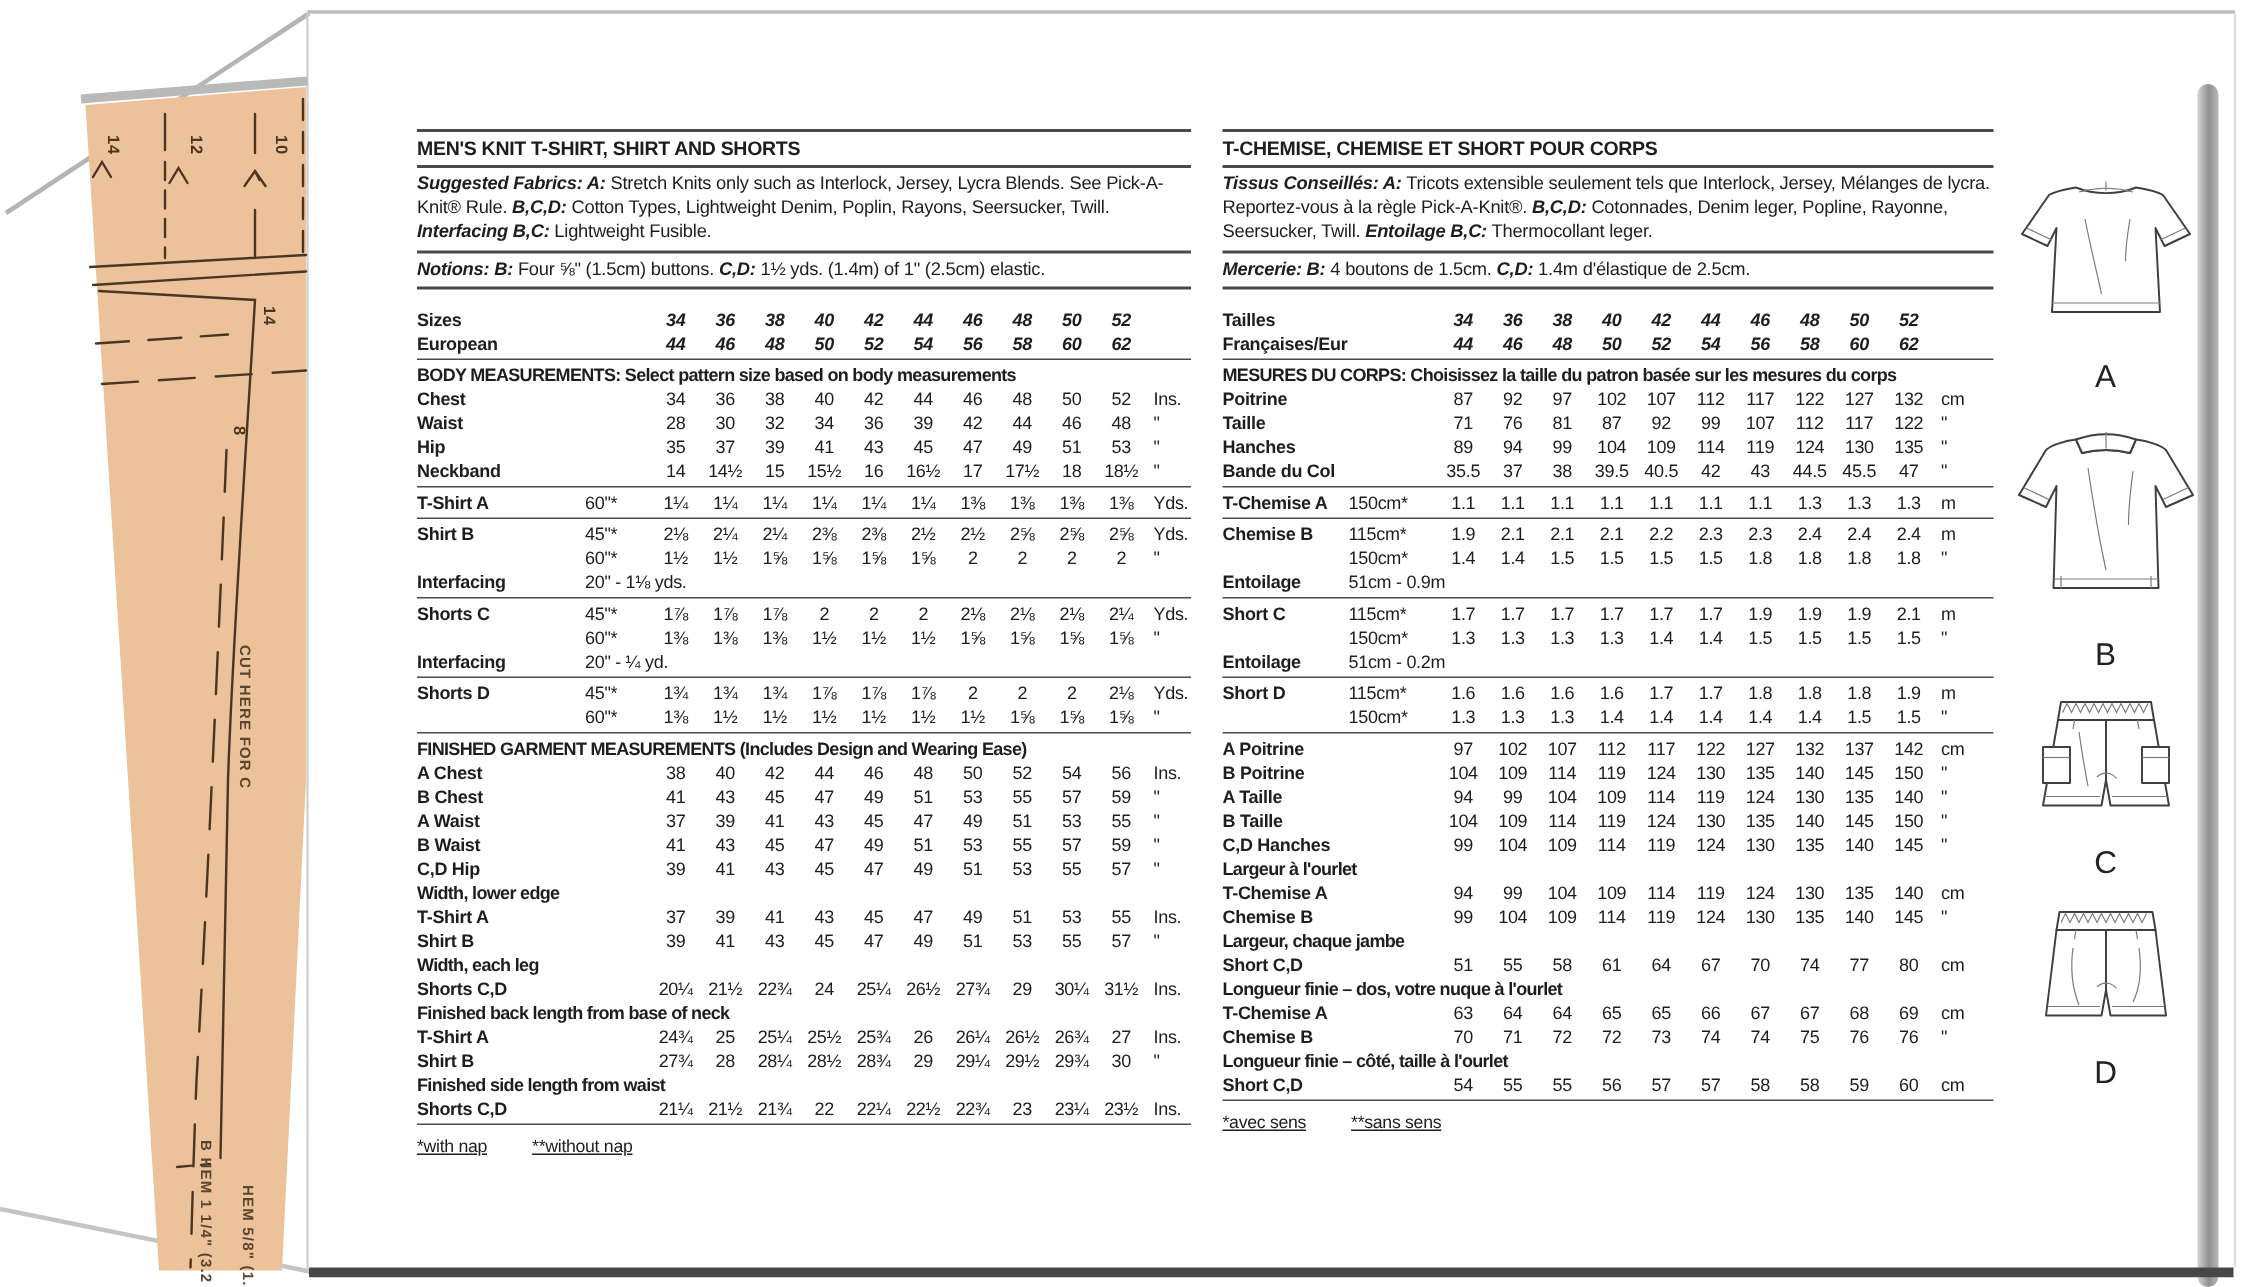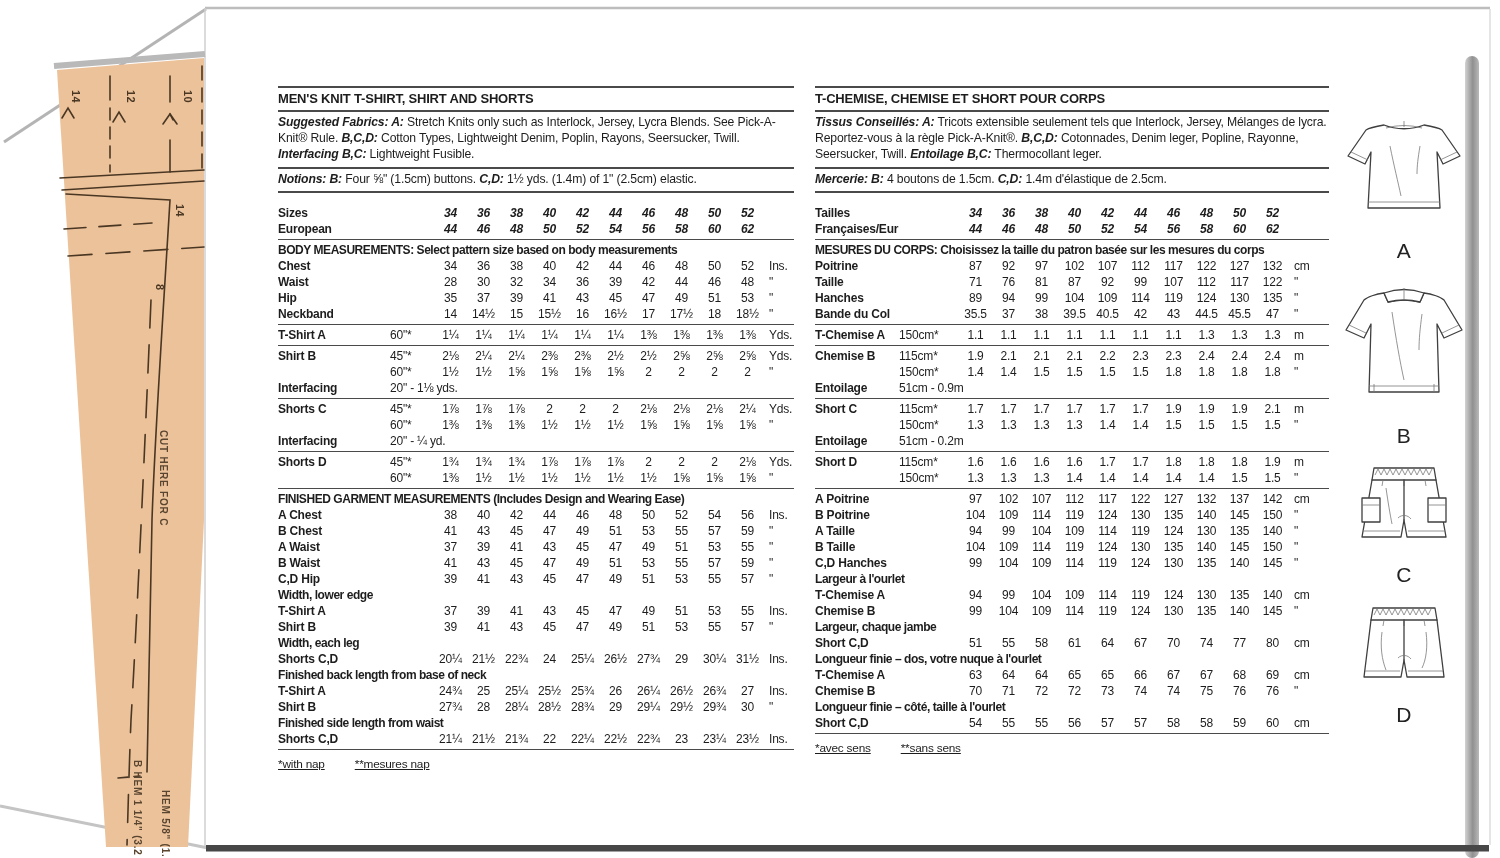--- a/index.html
+++ b/index.html
@@ -475,21 +475,21 @@
           <span class="val">22¼</span>
           <span class="val">22½</span>
           <span class="val">22¾</span>
           <span class="val">23</span>
           <span class="val">23¼</span>
           <span class="val">23½</span>
           <span class="unit">Ins.</span>
         </div>
         <div class="rl"></div>
       </div>
-    <div class="foot"><span>*with nap</span><span>**mesures nap</span></div>
+    <div class="foot"><span>*with nap</span><span>**without nap</span></div>
   </div>
 
   <div class="col col-fr">
     <div class="rule"></div>
     <div class="gtitle">T-CHEMISE, CHEMISE ET SHORT POUR CORPS</div>
     <div class="rule"></div>
     <p class="para"><span class="b">Tissus Conseillés: A:</span><span> Tricots extensible seulement tels que Interlock, Jersey, Mélanges de lycra. Reportez-vous à la règle Pick-A-Knit®. </span><span class="b">B,C,D:</span><span> Cotonnades, Denim leger, Popline, Rayonne, Seersucker, Twill. </span><span class="b">Entoilage B,C:</span><span> Thermocollant leger.</span></p>
     <div class="rule"></div>
     <p class="para"><span class="b">Mercerie: B:</span><span> 4 boutons de 1.5cm. </span><span class="b">C,D:</span><span> 1.4m d'élastique de 2.5cm.</span></p>
     <div class="rule"></div>

